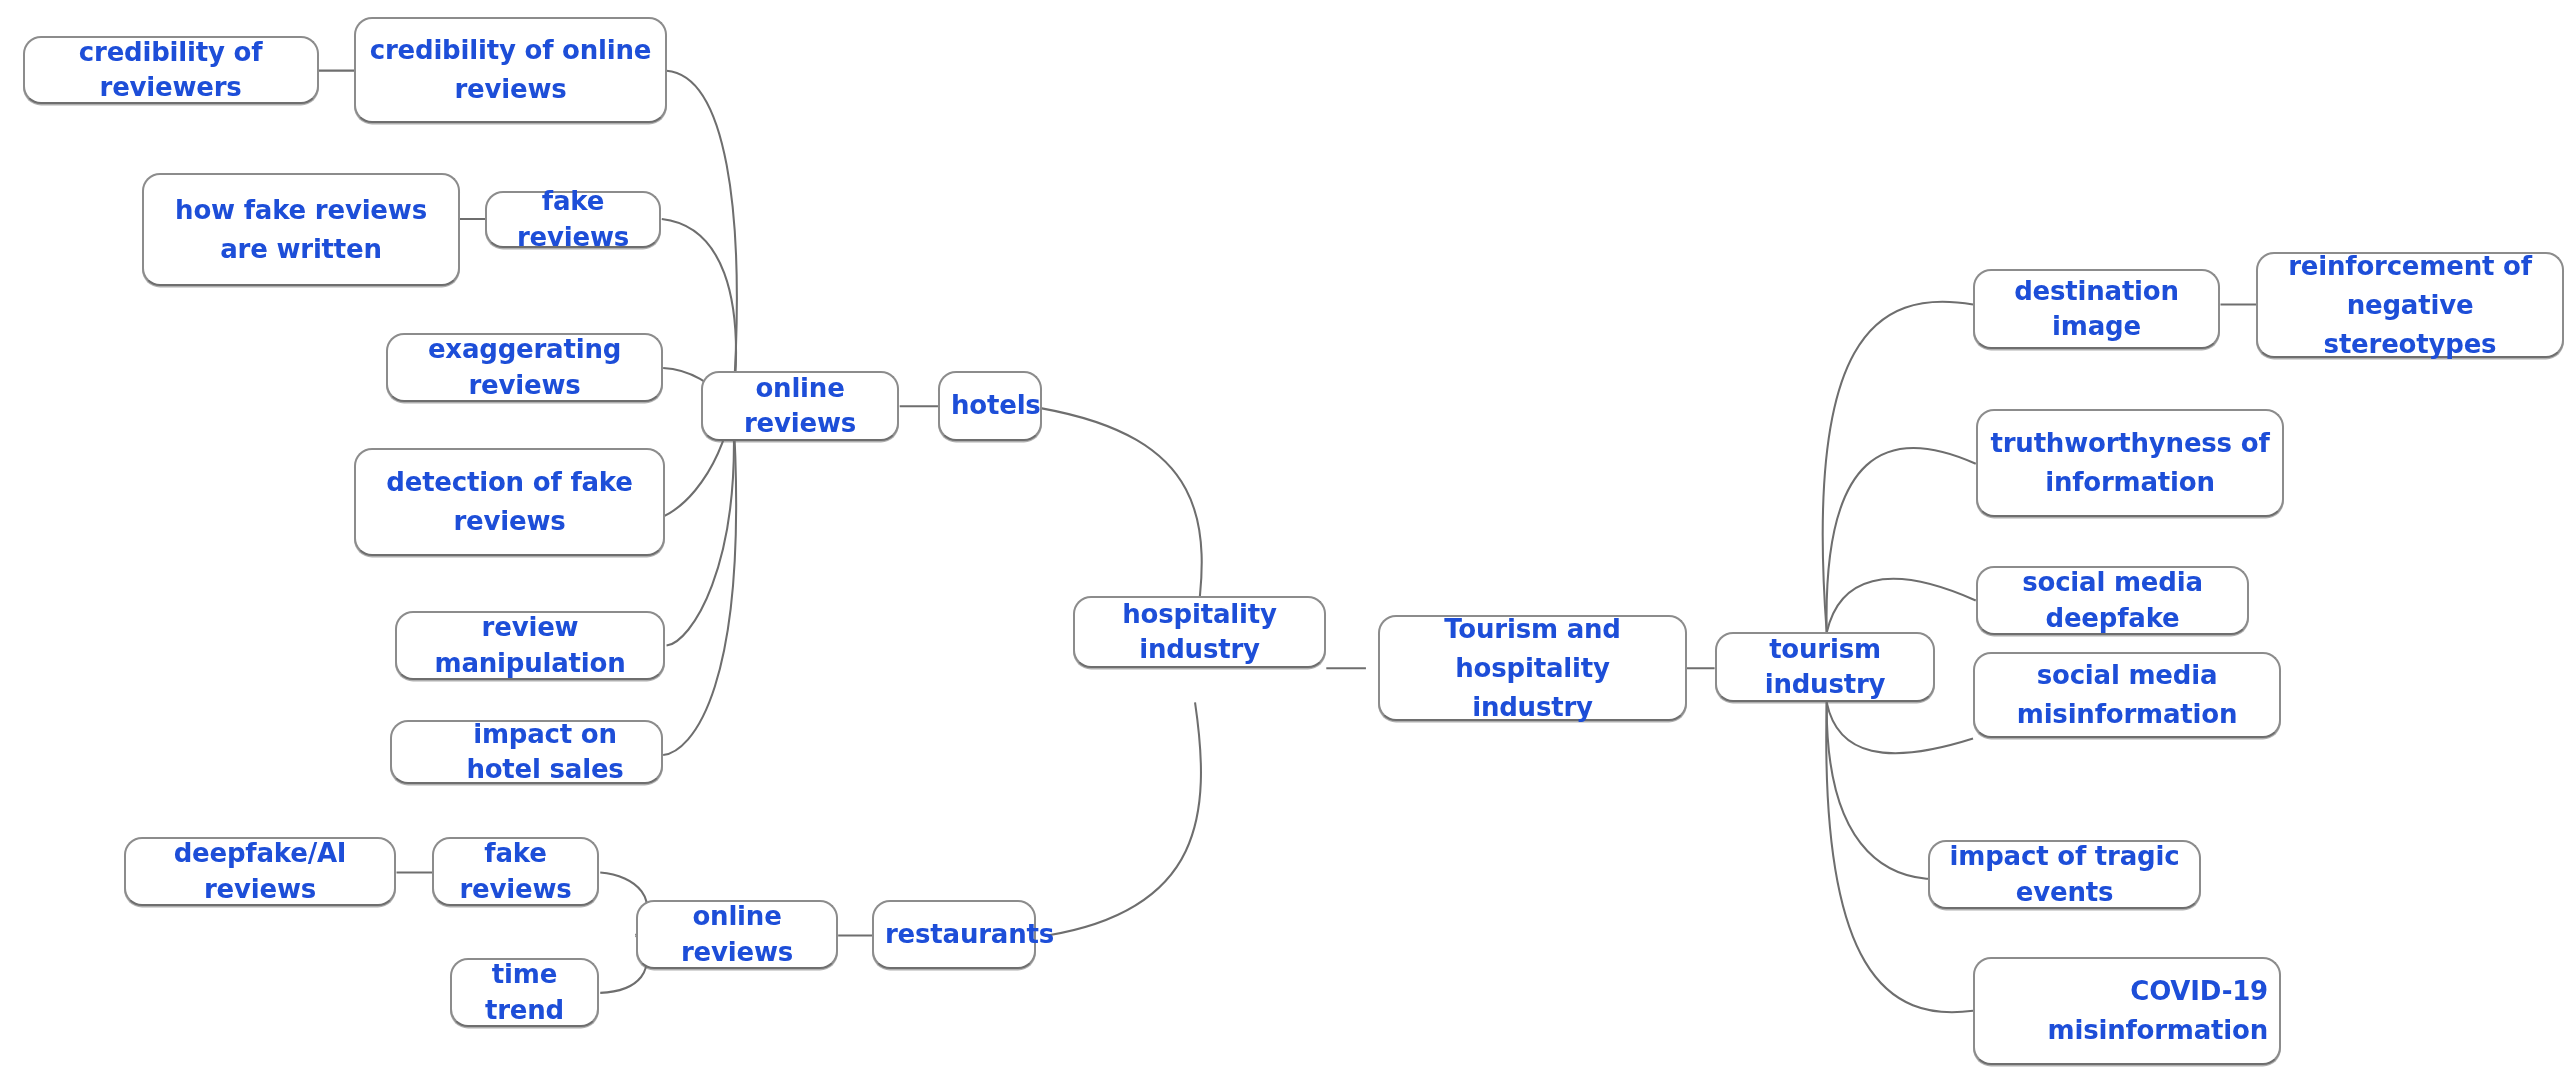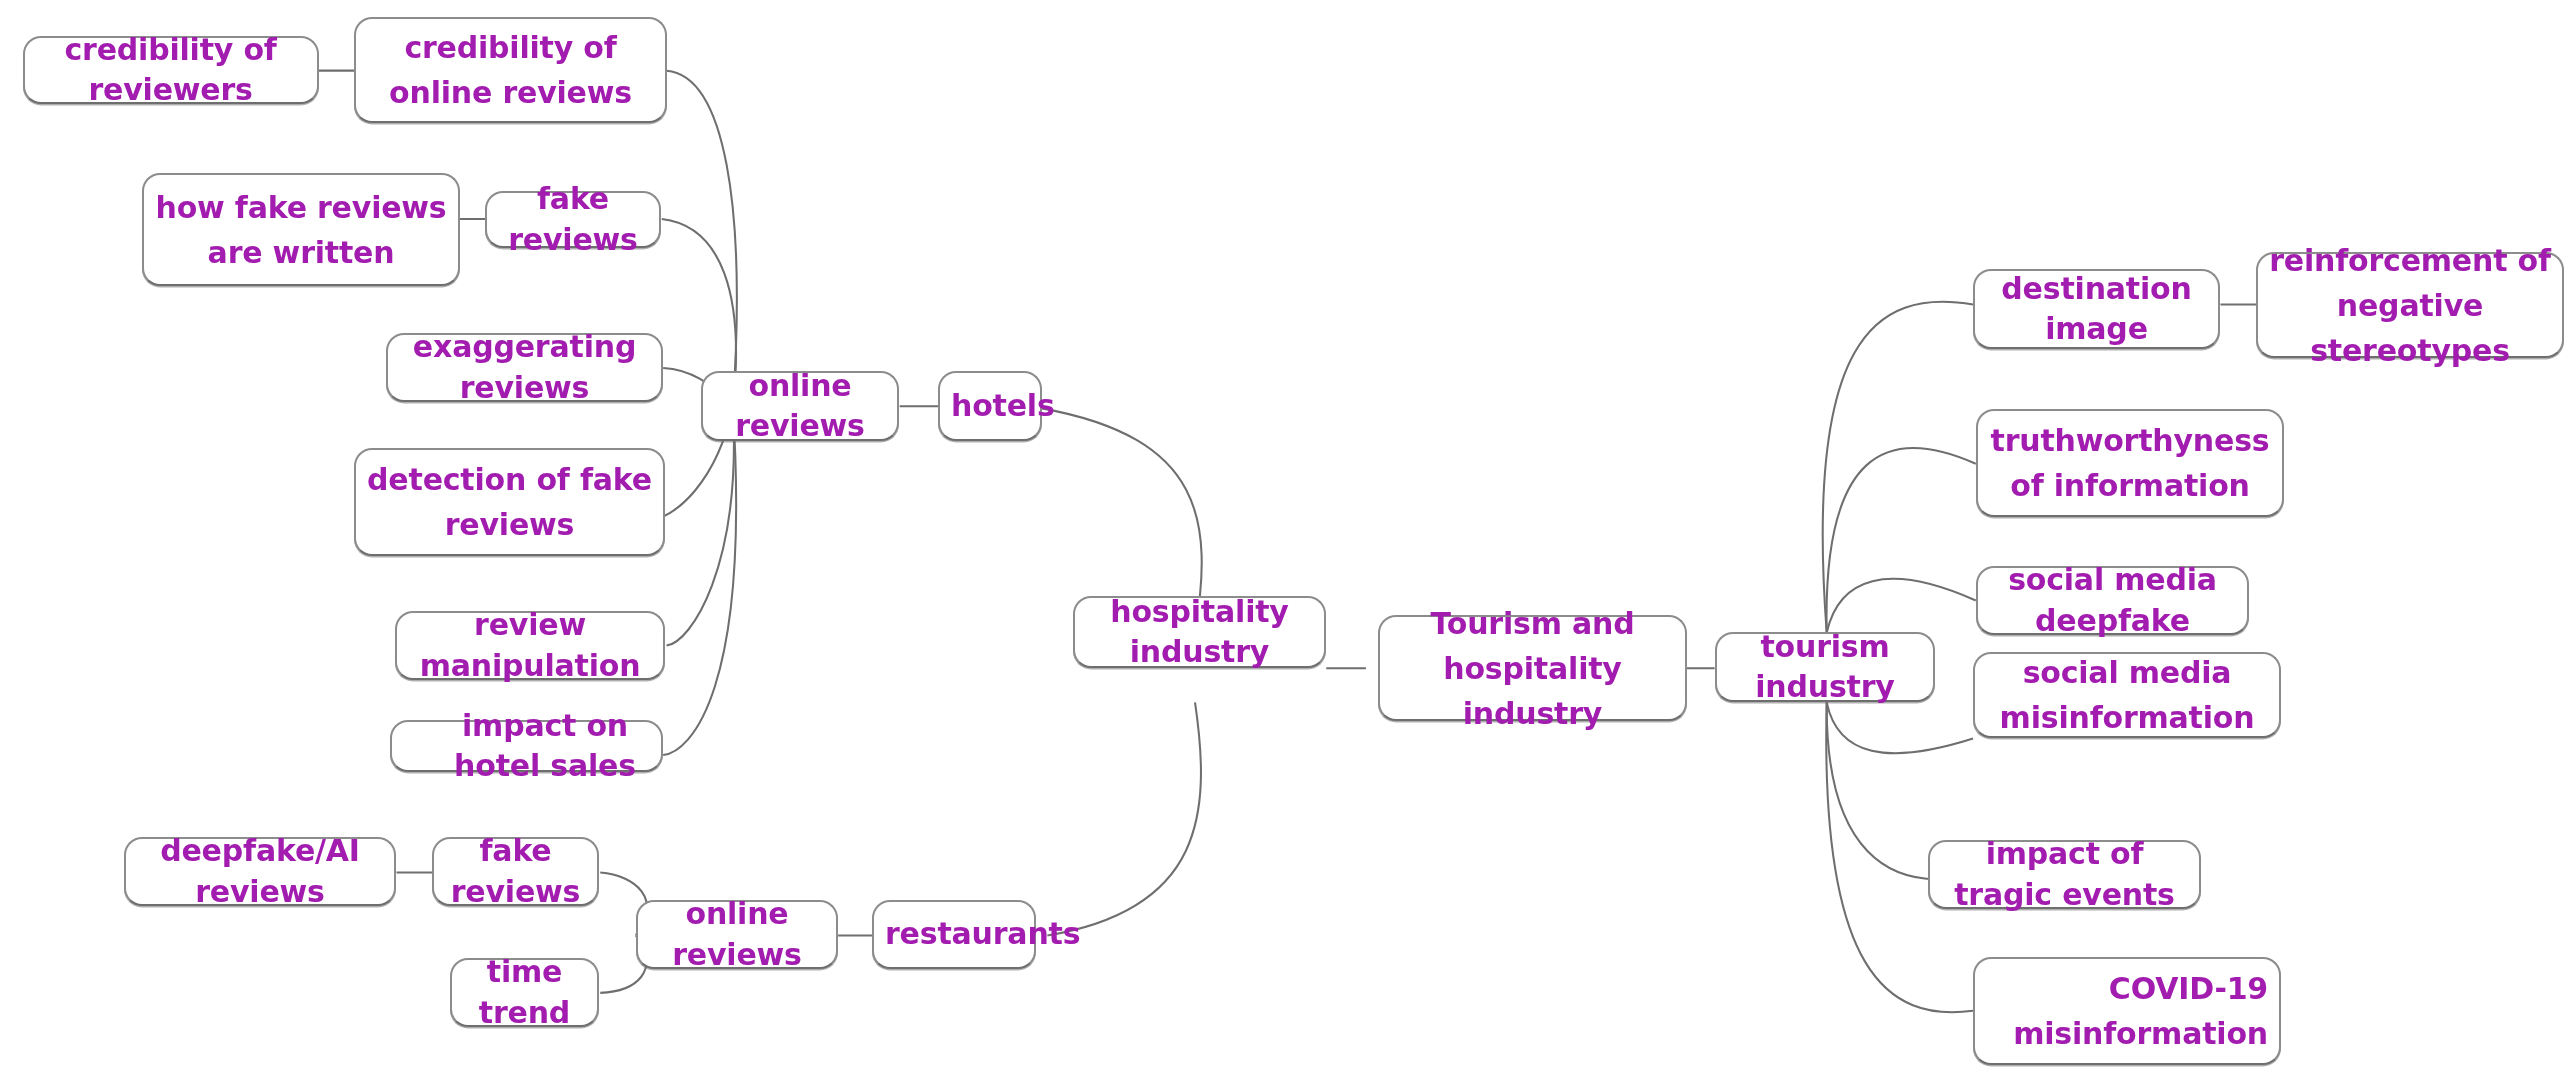--- a/index.html
+++ b/index.html
@@ -28,23 +28,23 @@
     position: absolute;
     box-sizing: border-box;
     display: flex;
     align-items: center;
     justify-content: center;
     text-align: center;
     background: #ffffff;
     border: 2.1px solid #8c8c8c;
     border-bottom-color: #6e6e6e;
     border-radius: 18px;
-    color: #a21caf;
+    color: #1d4ed8;
     font-weight: bold;
-    font-size: 30px;
+    font-size: 26px;
     line-height: 1.35;
     letter-spacing: -0.2px;
     padding: 2.7px 11px;
     box-shadow: 0 1.4px 0 0 rgba(110,110,110,0.55);
   }
   .node span { display: block; width: 100%; }
   .node.two-line { line-height: 1.5; }
 </style>
 </head>
 <body>
@@ -112,21 +112,21 @@
   </div>
 
   <div class="node two-line" style="left:354px; top:448px; width:311px; height:108px;">
     <span>detection of fake reviews</span>
   </div>
 
   <div class="node" style="left:395px; top:611px; width:270px; height:69px;">
     <span>review manipulation</span>
   </div>
 
-  <div class="node" style="left:390px; top:720px; width:273px; height:52px;padding-left:48px;">
+  <div class="node" style="left:390px; top:720px; width:273px; height:64px;padding-left:48px;">
     <span>impact on hotel sales</span>
   </div>
 
   <div class="node" style="left:701px; top:371px; width:198px; height:70px;">
     <span>online reviews</span>
   </div>
 
   <div class="node" style="left:938px; top:371px; width:104px; height:70px;">
     <span>hotels</span>
   </div>

